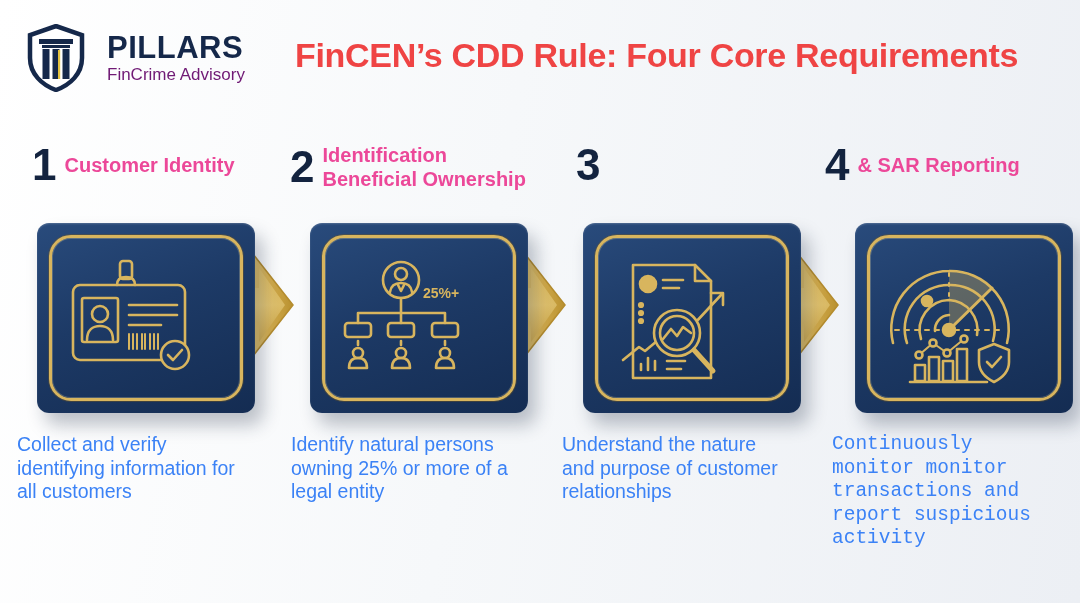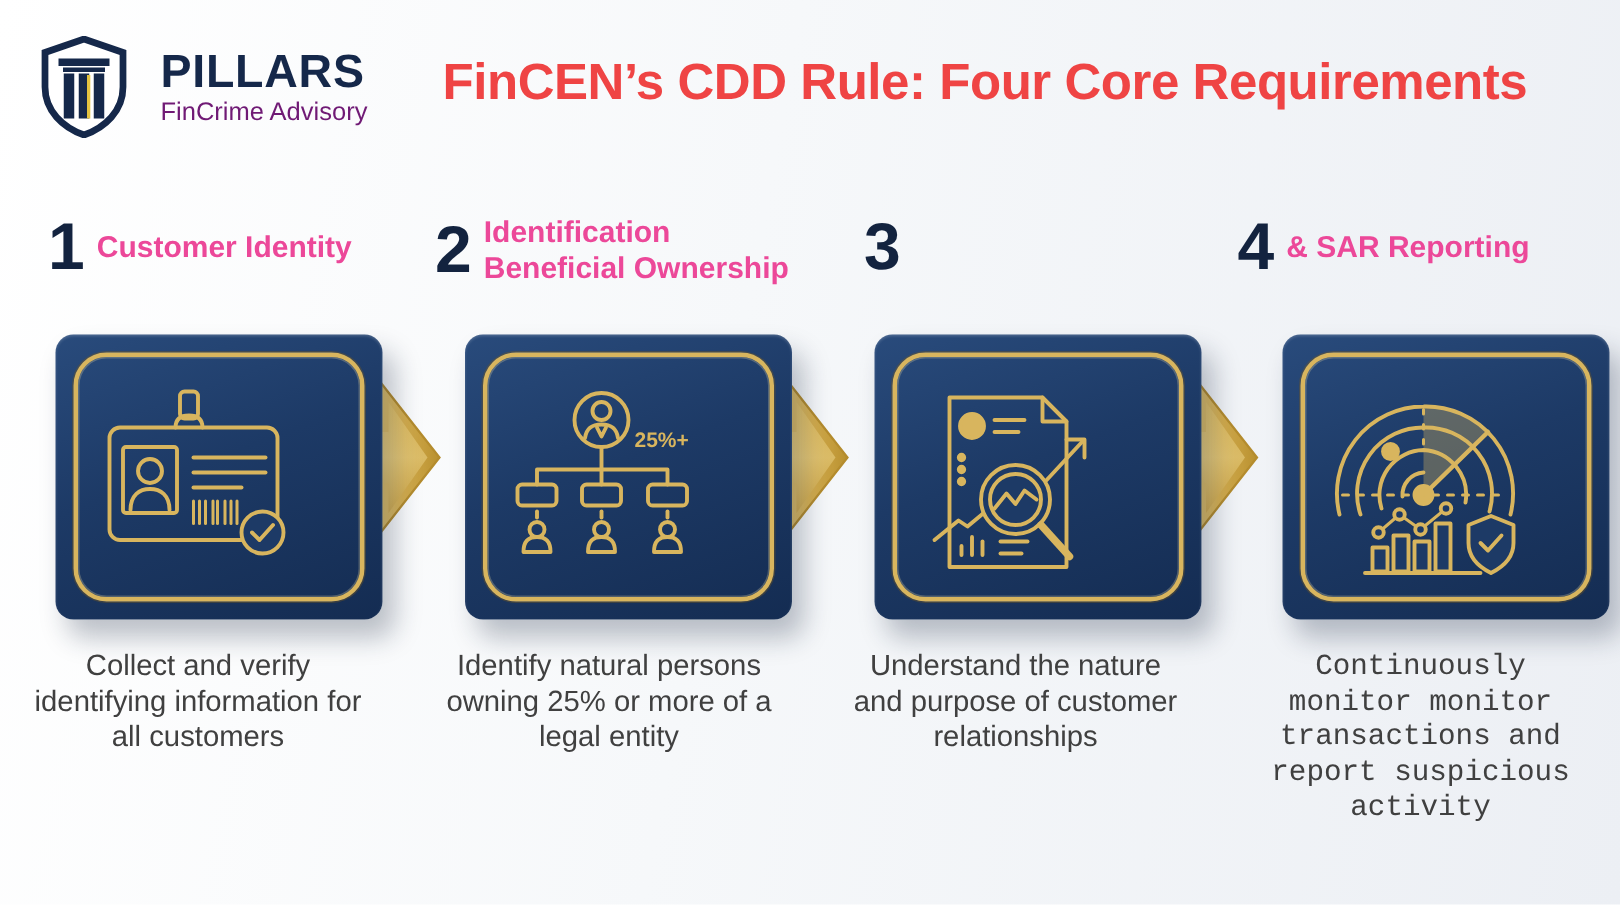--- a/index.html
+++ b/index.html
@@ -31,22 +31,22 @@
     margin-top: 12px;
   }
   .tile .frame {
     position: absolute; left: 12px; top: 12px; right: 12px; bottom: 12px;
     border: 3px solid #d8b55e; border-radius: 22px;
     box-shadow: 0 0 0 1px rgba(120,90,30,0.4), inset 0 0 0 1px rgba(255,235,170,0.25);
   }
   .tile svg.icon { position: absolute; left: 20px; top: 20px; width: 149px; height: 150px; }
   .arrow { position: absolute; top: 250px; width: 80px; height: 110px; }
   .desc {
-    position: absolute; top: 433px; width: 230px; text-align: center;
-    font-size: 19.5px; line-height: 23.5px; color: #404040;
+    position: absolute; top: 433px; width: 230px; text-align: left;
+    font-size: 19.5px; line-height: 23.5px; color: #3b82f6;
   }
 </style>
 </head>
 <body>
 
 <svg width="0" height="0" style="position:absolute">
   <defs>
     <linearGradient id="goldArrow" x1="0" y1="0" x2="1" y2="0">
       <stop offset="0" stop-color="#c9a244"></stop>
       <stop offset="0.35" stop-color="#f2d88a"></stop>

